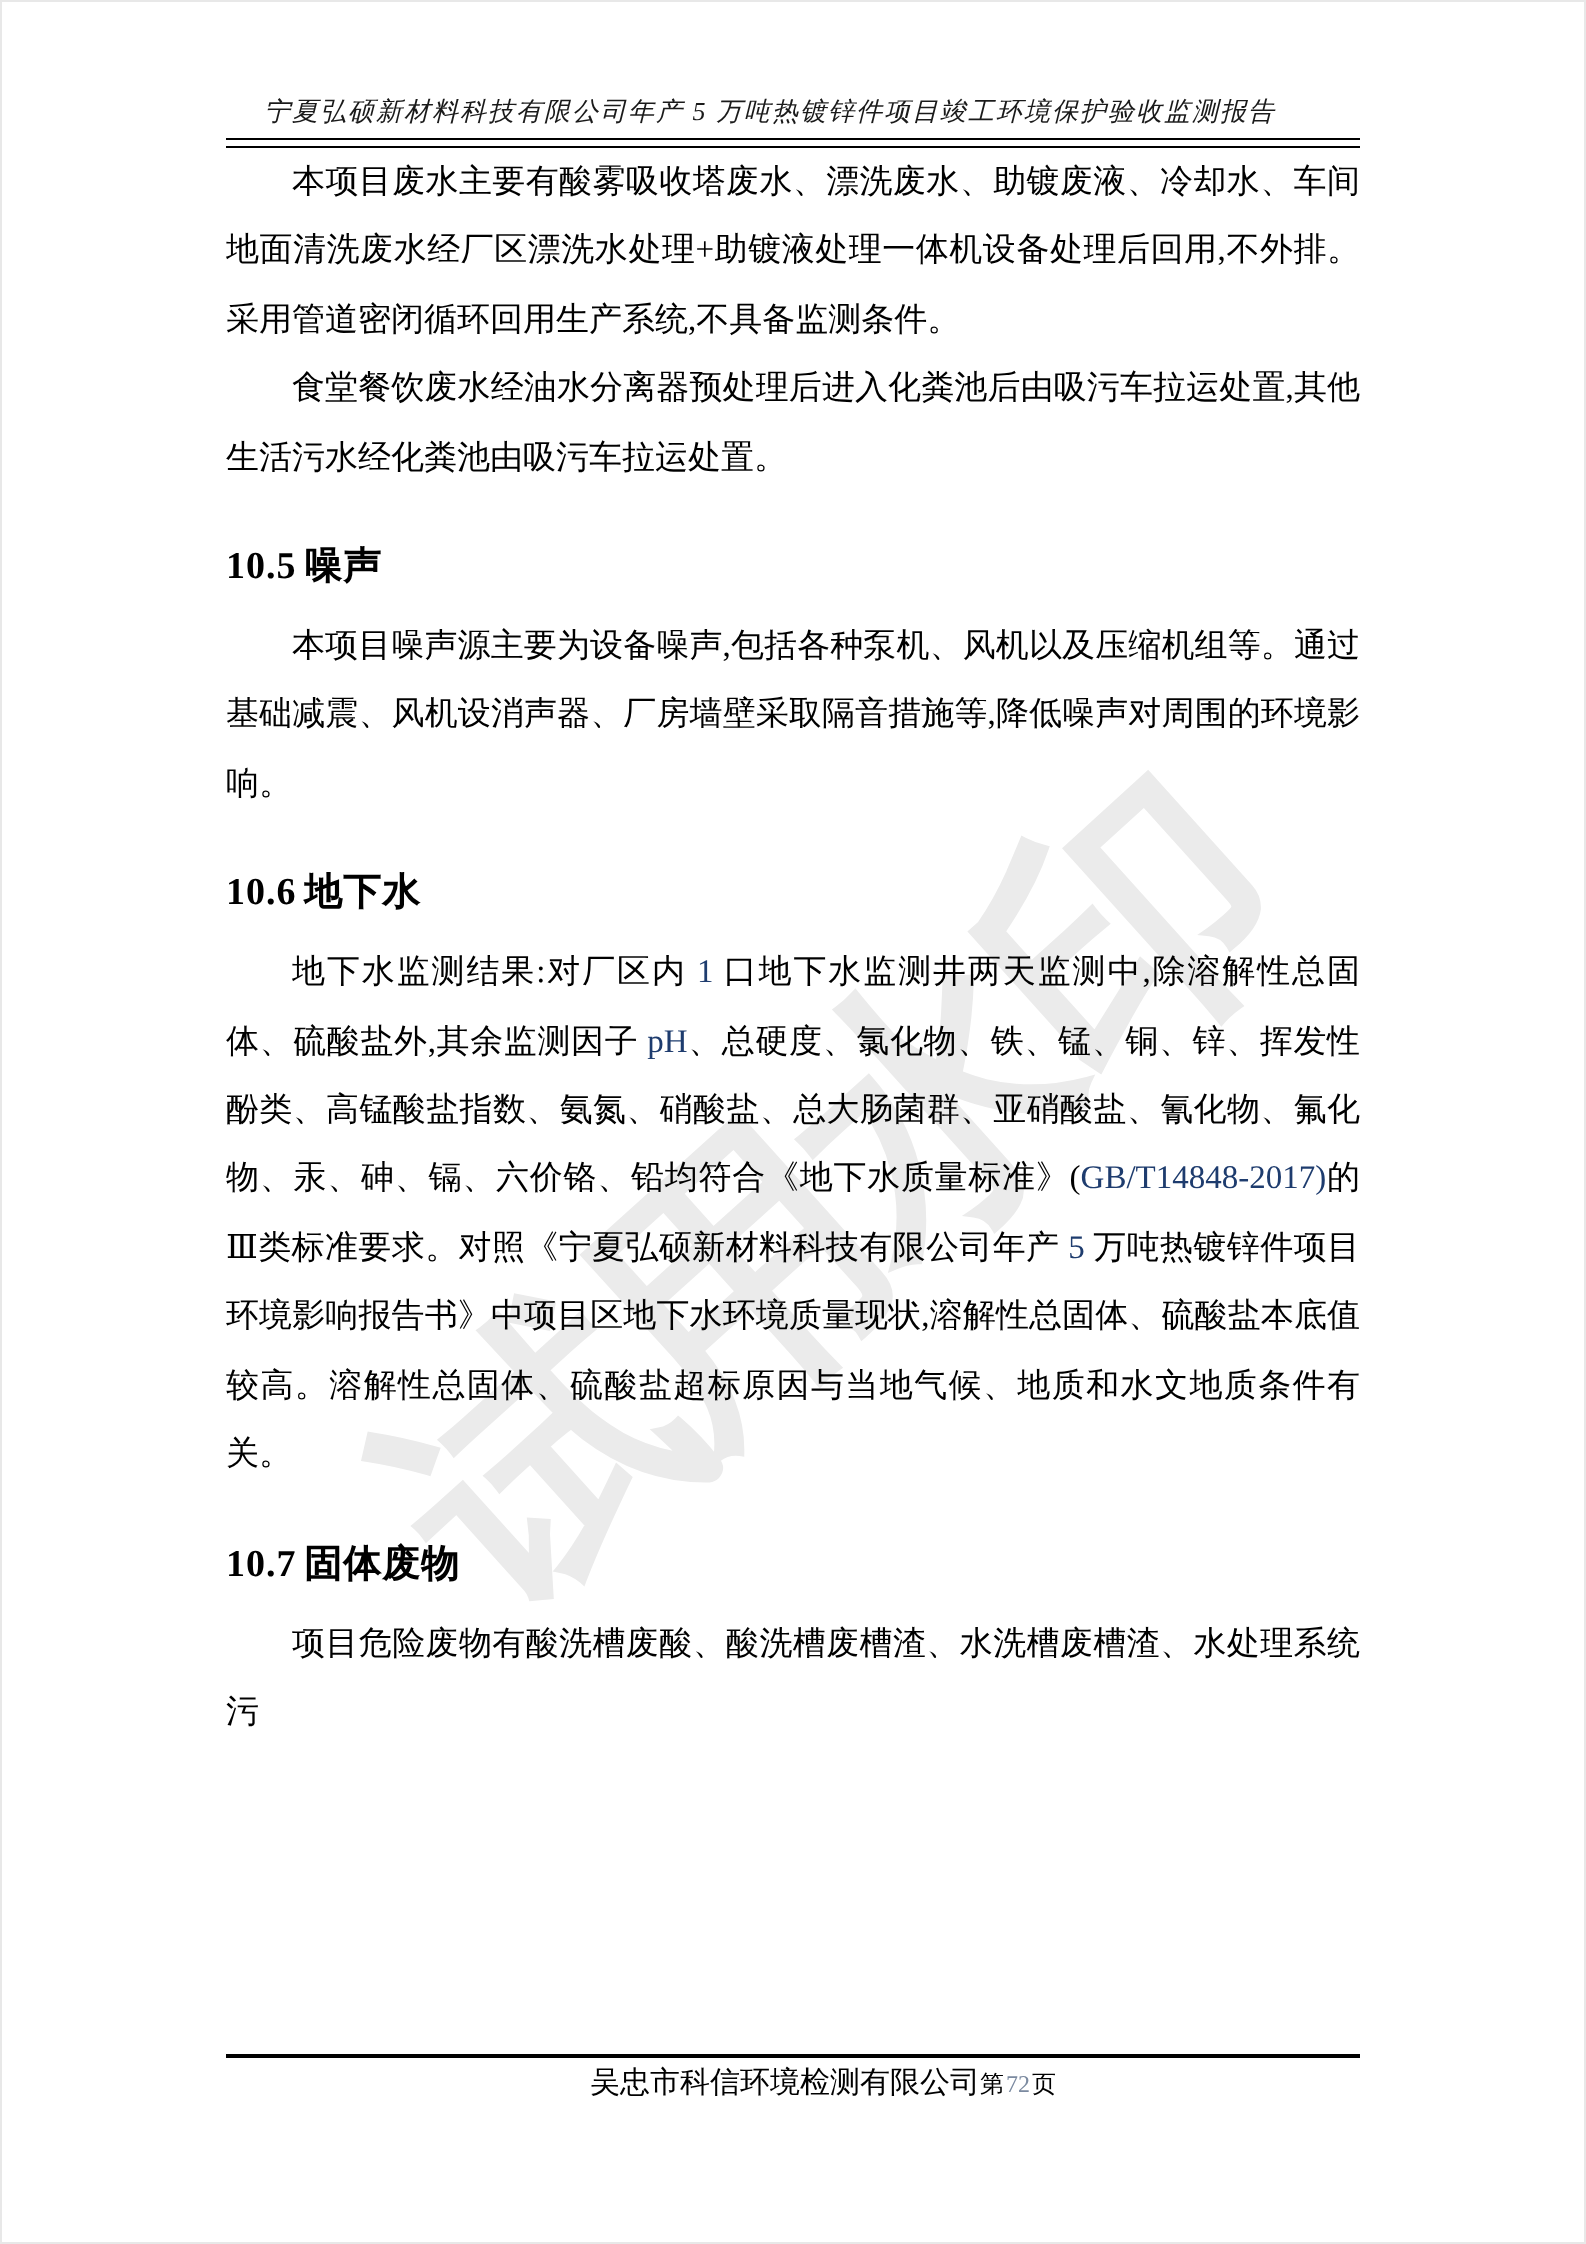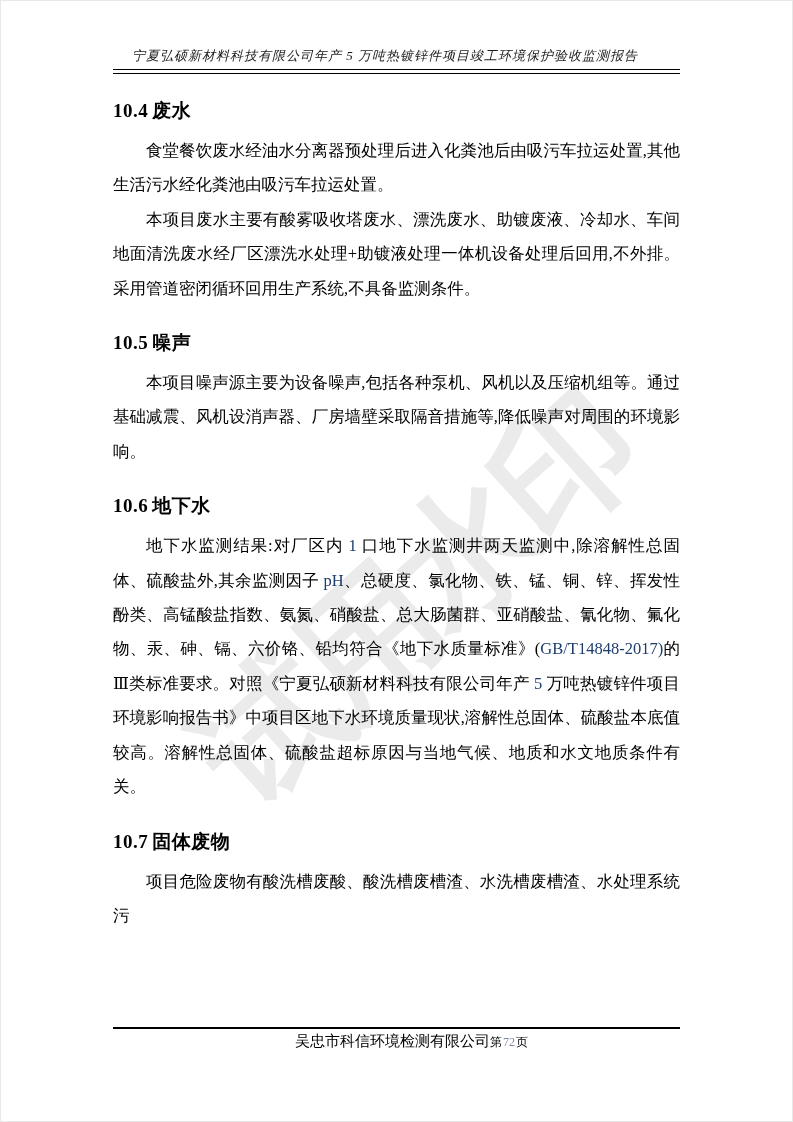--- a/index.html
+++ b/index.html
@@ -116,25 +116,22 @@
 
   <div class="watermark">试用水印</div>
 
   <div class="doc-header">
     <div class="header-text">宁夏弘硕新材料科技有限公司年产 5 万吨热镀锌件项目竣工环境保护验收监测报告</div>
     <div class="header-rule"></div>
   </div>
 
   <div class="content">
 
-    <div class="sec-head">
-      <span class="sec-num">10.4</span><span class="sec-label">废水</span>
-    </div>
+    <p class="body-par cjk-mix">本项目废水主要有酸雾吸收塔废水、漂洗废水、助镀废液、冷却水、车间地面清洗废水经厂区漂洗水处理+助镀液处理一体机设备处理后回用,不外排。采用管道密闭循环回用生产系统,不具备监测条件。</p>
     <p class="body-par cjk-mix">食堂餐饮废水经油水分离器预处理后进入化粪池后由吸污车拉运处置,其他生活污水经化粪池由吸污车拉运处置。</p>
-    <p class="body-par cjk-mix">本项目废水主要有酸雾吸收塔废水、漂洗废水、助镀废液、冷却水、车间地面清洗废水经厂区漂洗水处理+助镀液处理一体机设备处理后回用,不外排。采用管道密闭循环回用生产系统,不具备监测条件。</p>
 
     <div class="sec-head">
       <span class="sec-num">10.5</span><span class="sec-label">噪声</span>
     </div>
     <p class="body-par cjk-mix">本项目噪声源主要为设备噪声,包括各种泵机、风机以及压缩机组等。通过基础减震、风机设消声器、厂房墙壁采取隔音措施等,降低噪声对周围的环境影响。</p>
 
     <div class="sec-head">
       <span class="sec-num">10.6</span><span class="sec-label">地下水</span>
     </div>
     <p class="body-par cjk-mix">地下水监测结果:对厂区内 <span class="latin">1 </span>口地下水监测井两天监测中,除溶解性总固体、硫酸盐外,其余监测因子 <span class="latin">pH</span>、总硬度、氯化物、铁、锰、铜、锌、挥发性酚类、高锰酸盐指数、氨氮、硝酸盐、总大肠菌群、亚硝酸盐、氰化物、氟化物、汞、砷、镉、六价铬、铅均符合《地下水质量标准》(<span class="latin">GB/T14848-2017)</span>的Ⅲ类标准要求。对照《宁夏弘硕新材料科技有限公司年产 <span class="latin">5 </span>万吨热镀锌件项目环境影响报告书》中项目区地下水环境质量现状,溶解性总固体、硫酸盐本底值较高。溶解性总固体、硫酸盐超标原因与当地气候、地质和水文地质条件有关。</p>

